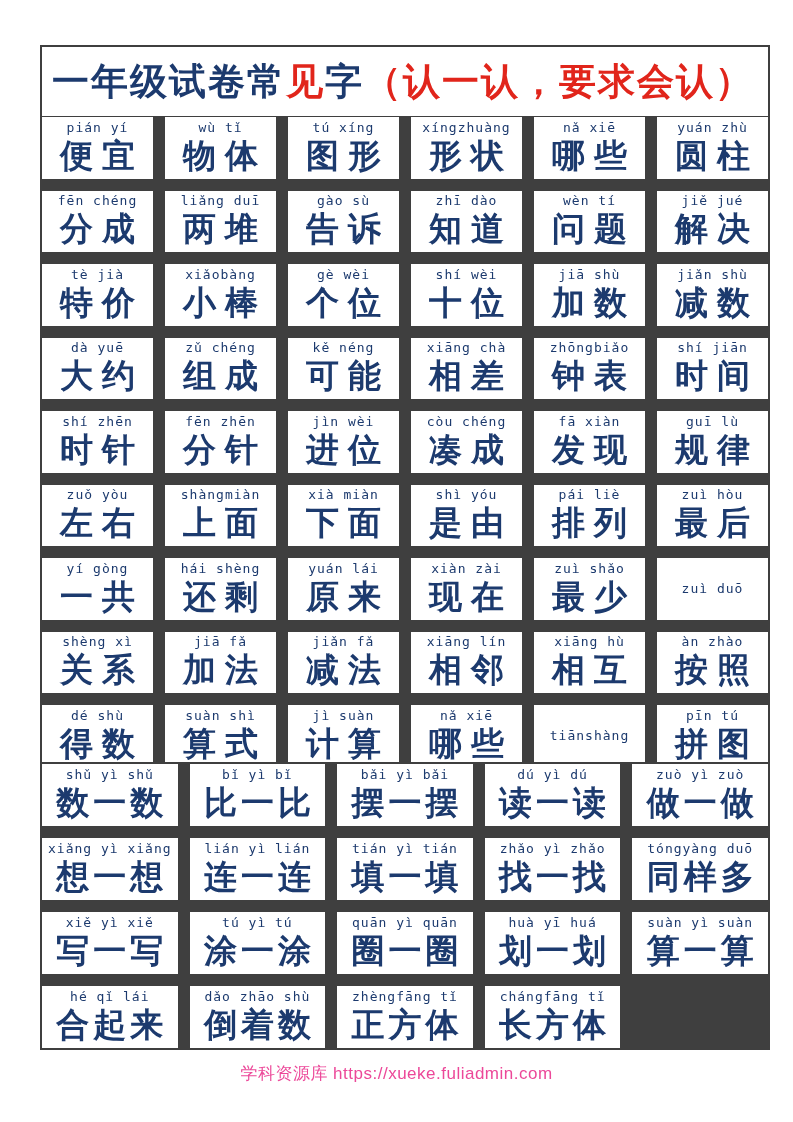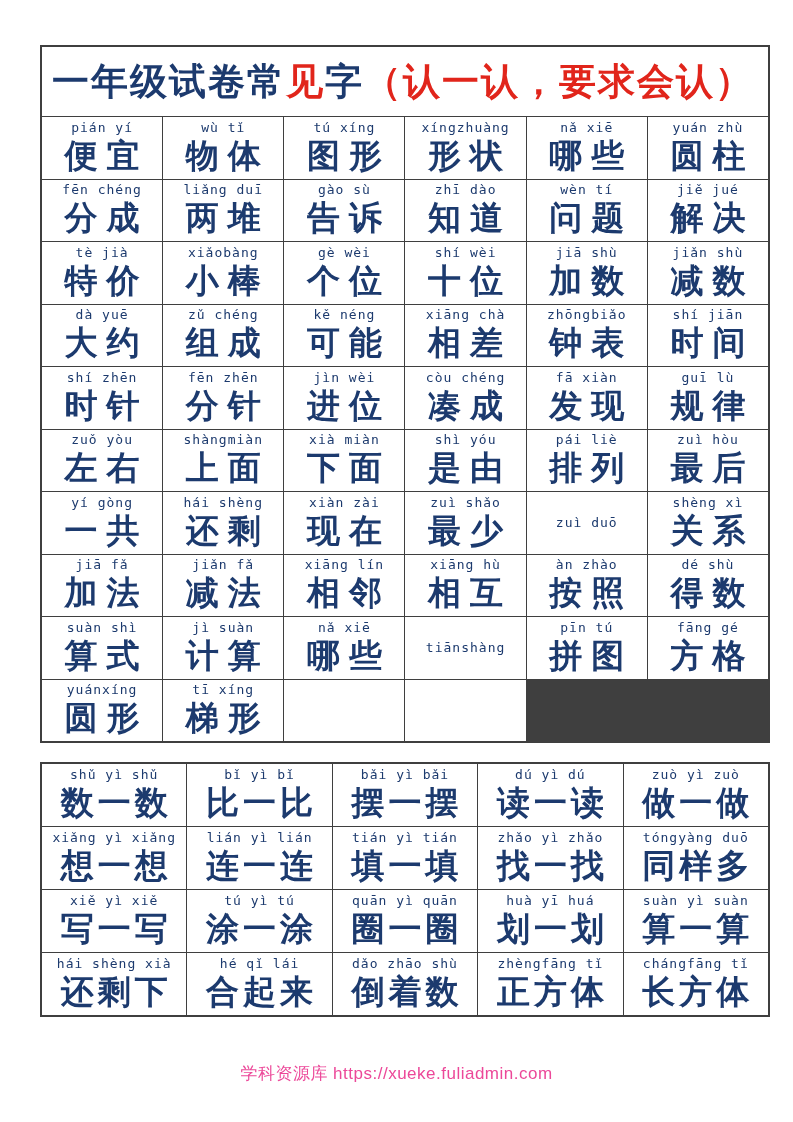--- a/index.html
+++ b/index.html
@@ -31,21 +31,21 @@
     display: flex;
     align-items: center;
     padding-left: 10px;
     font-size: 37px;
     font-weight: bold;
     letter-spacing: 2px;
     white-space: nowrap;
   }
   .grid {
     display: grid;
-    gap: 1px;
+    gap: 12px;
     background: #3f3f3f;
   }
   #grid1 {
     grid-template-columns: repeat(6, 1fr);
     grid-auto-rows: 61.5px;
     border-top: 1px solid #3f3f3f;
   }
   #grid2 {
     grid-template-columns: repeat(5, 1fr);
     grid-auto-rows: 62px;
@@ -247,20 +247,24 @@
         </div>
         <div class="cell">
           <div class="pinyin">yí gòng</div>
           <div class="hanzi">一共</div>
         </div>
         <div class="cell">
           <div class="pinyin">hái shèng</div>
           <div class="hanzi">还剩</div>
         </div>
         <div class="cell">
+          <div class="pinyin">yuán lái</div>
+          <div class="hanzi">原来</div>
+        </div>
+        <div class="cell">
           <div class="pinyin">xiàn zài</div>
           <div class="hanzi">现在</div>
         </div>
         <div class="cell">
           <div class="pinyin">zuì shǎo</div>
           <div class="hanzi">最少</div>
         </div>
         <div class="cell">
           <div class="pinyin">zuì duō</div>
         </div>
@@ -384,24 +388,20 @@
         </div>
         <div class="cell">
           <div class="pinyin">huà yī huá</div>
           <div class="hanzi">划一划</div>
         </div>
         <div class="cell">
           <div class="pinyin">suàn yì suàn</div>
           <div class="hanzi">算一算</div>
         </div>
         <div class="cell">
-          <div class="pinyin">hái shèng xià</div>
-          <div class="hanzi">还剩下</div>
-        </div>
-        <div class="cell">
           <div class="pinyin">hé qǐ lái</div>
           <div class="hanzi">合起来</div>
         </div>
         <div class="cell">
           <div class="pinyin">dǎo zhāo shù</div>
           <div class="hanzi">倒着数</div>
         </div>
         <div class="cell">
           <div class="pinyin">zhèngfāng tǐ</div>
           <div class="hanzi">正方体</div>

